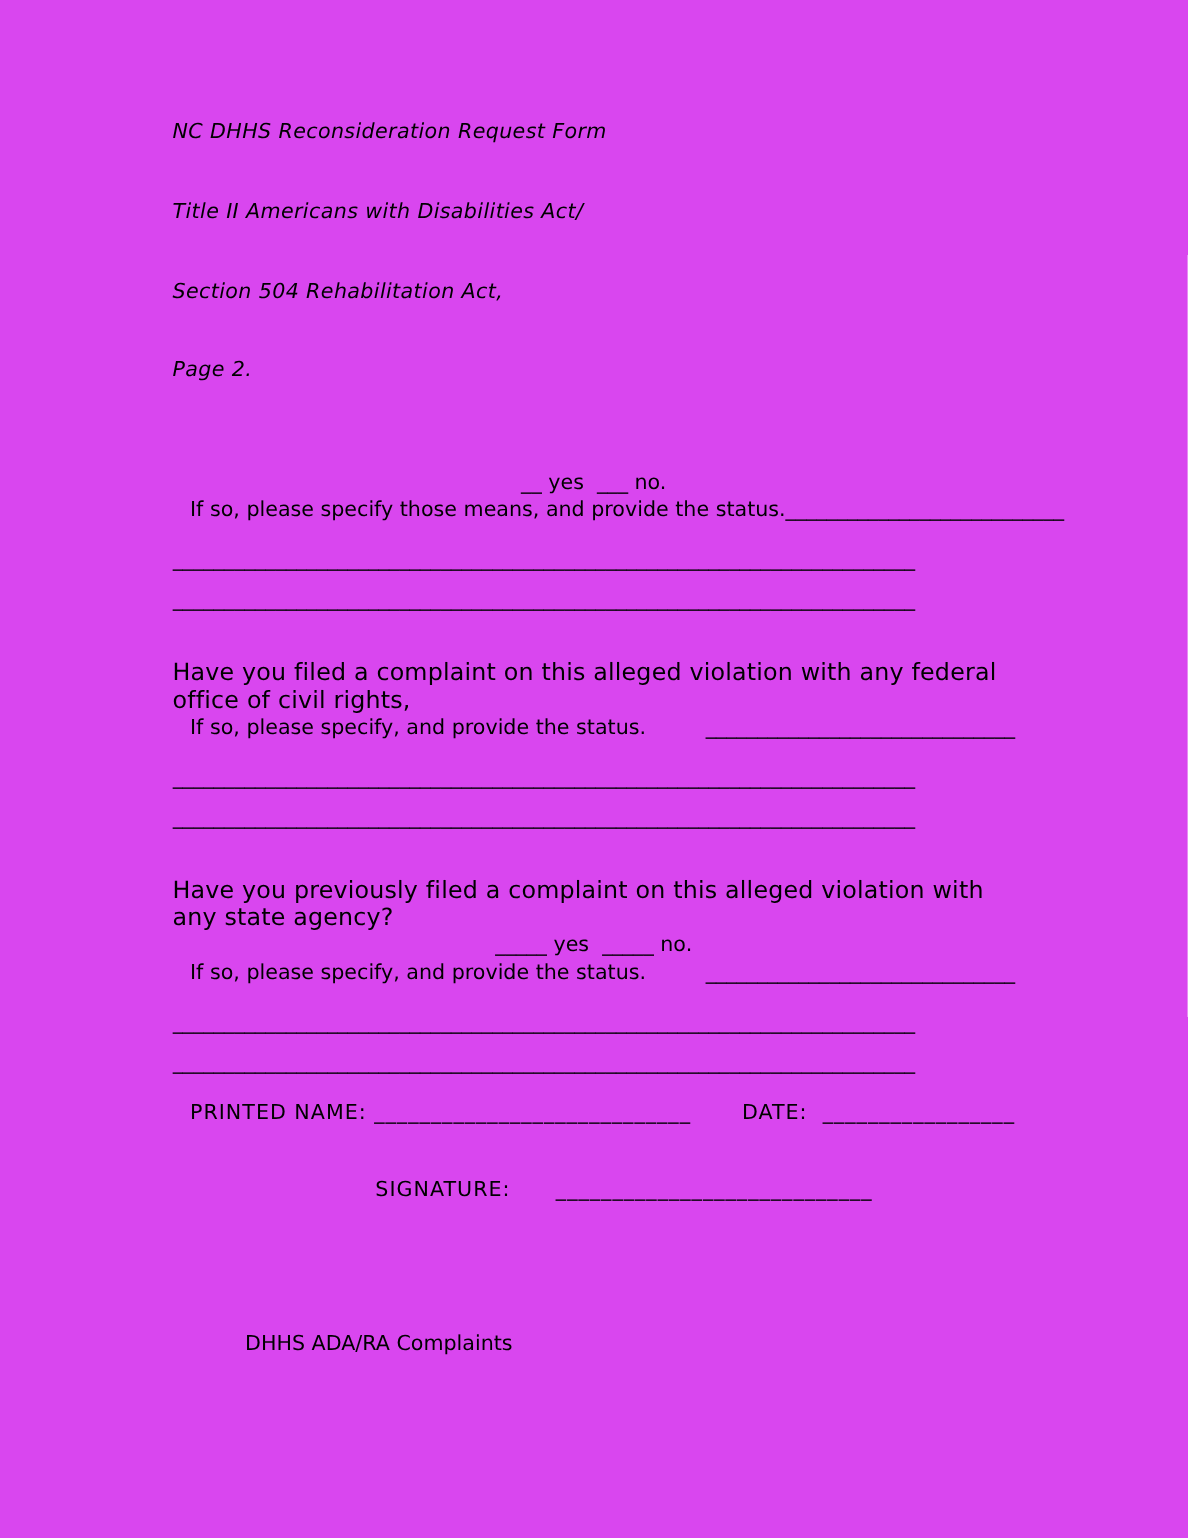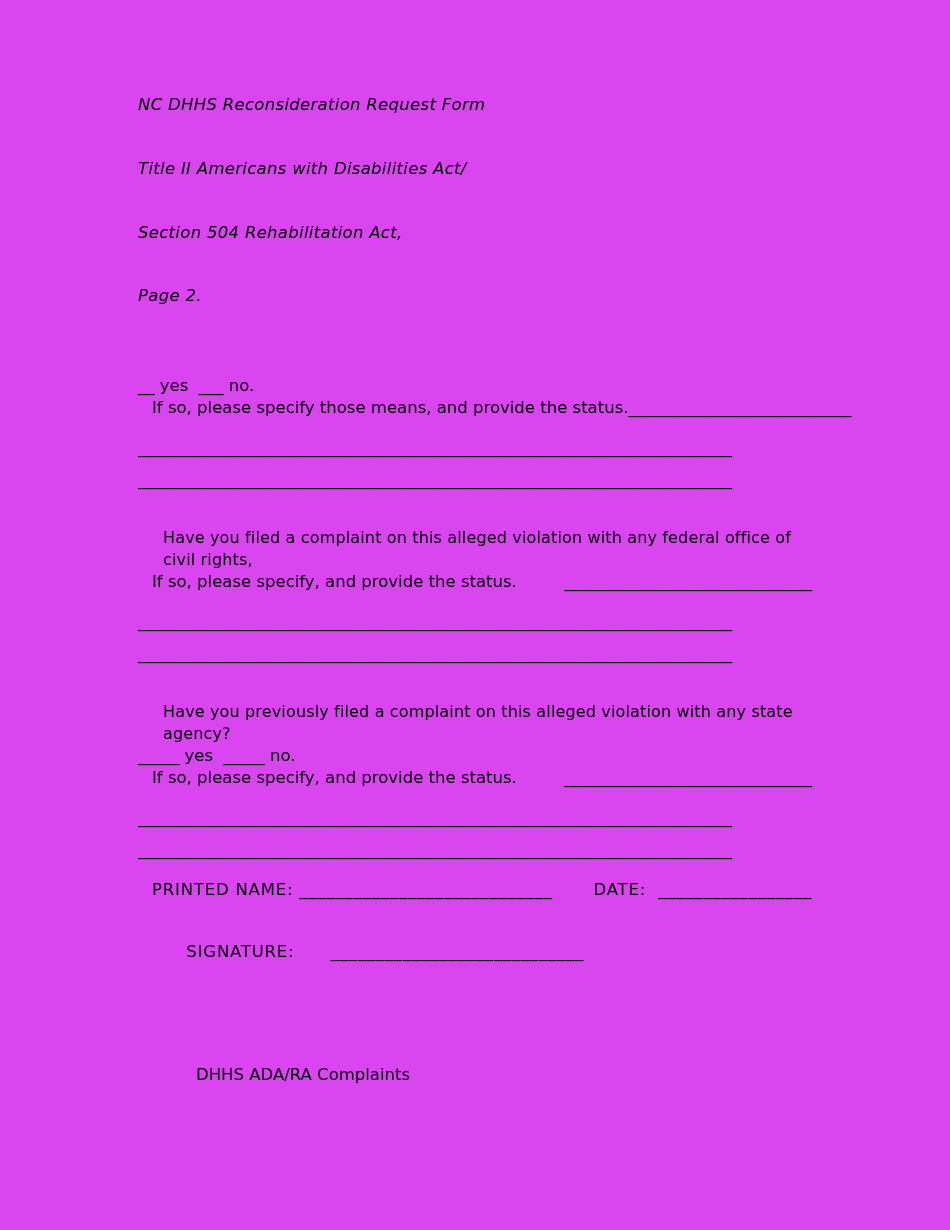--- a/index.html
+++ b/index.html
@@ -36,38 +36,38 @@
     white-space: pre;
   }
   .header-block div {
     white-space: pre;
   }
   .gap-lg { height: 26px; }
   .gap-md { height: 18px; }
   .gap-sm { height: 10px; }
 
   .para {
-    font-size: 16px;
+    font-size: 19px;
     line-height: 22px;
     letter-spacing: 0.15px;
     white-space: pre-wrap;
-    margin-left: 25px;
   }
   .rule-line {
     font-size: 16.5px;
     line-height: 22px;
     letter-spacing: 0px;
     white-space: pre;
     overflow: hidden;
   }
   .inline-row {
     display: block;
     font-size: 16.5px;
     line-height: 22px;
     white-space: pre;
+    text-align: center;
   }
   .two-col {
     display: flex;
     font-size: 16.5px;
     line-height: 22px;
     white-space: pre;
     margin-left: 14px;
   }
   .two-col .left { flex: 0 0 auto; }
   .two-col .right { margin-left: auto; }

